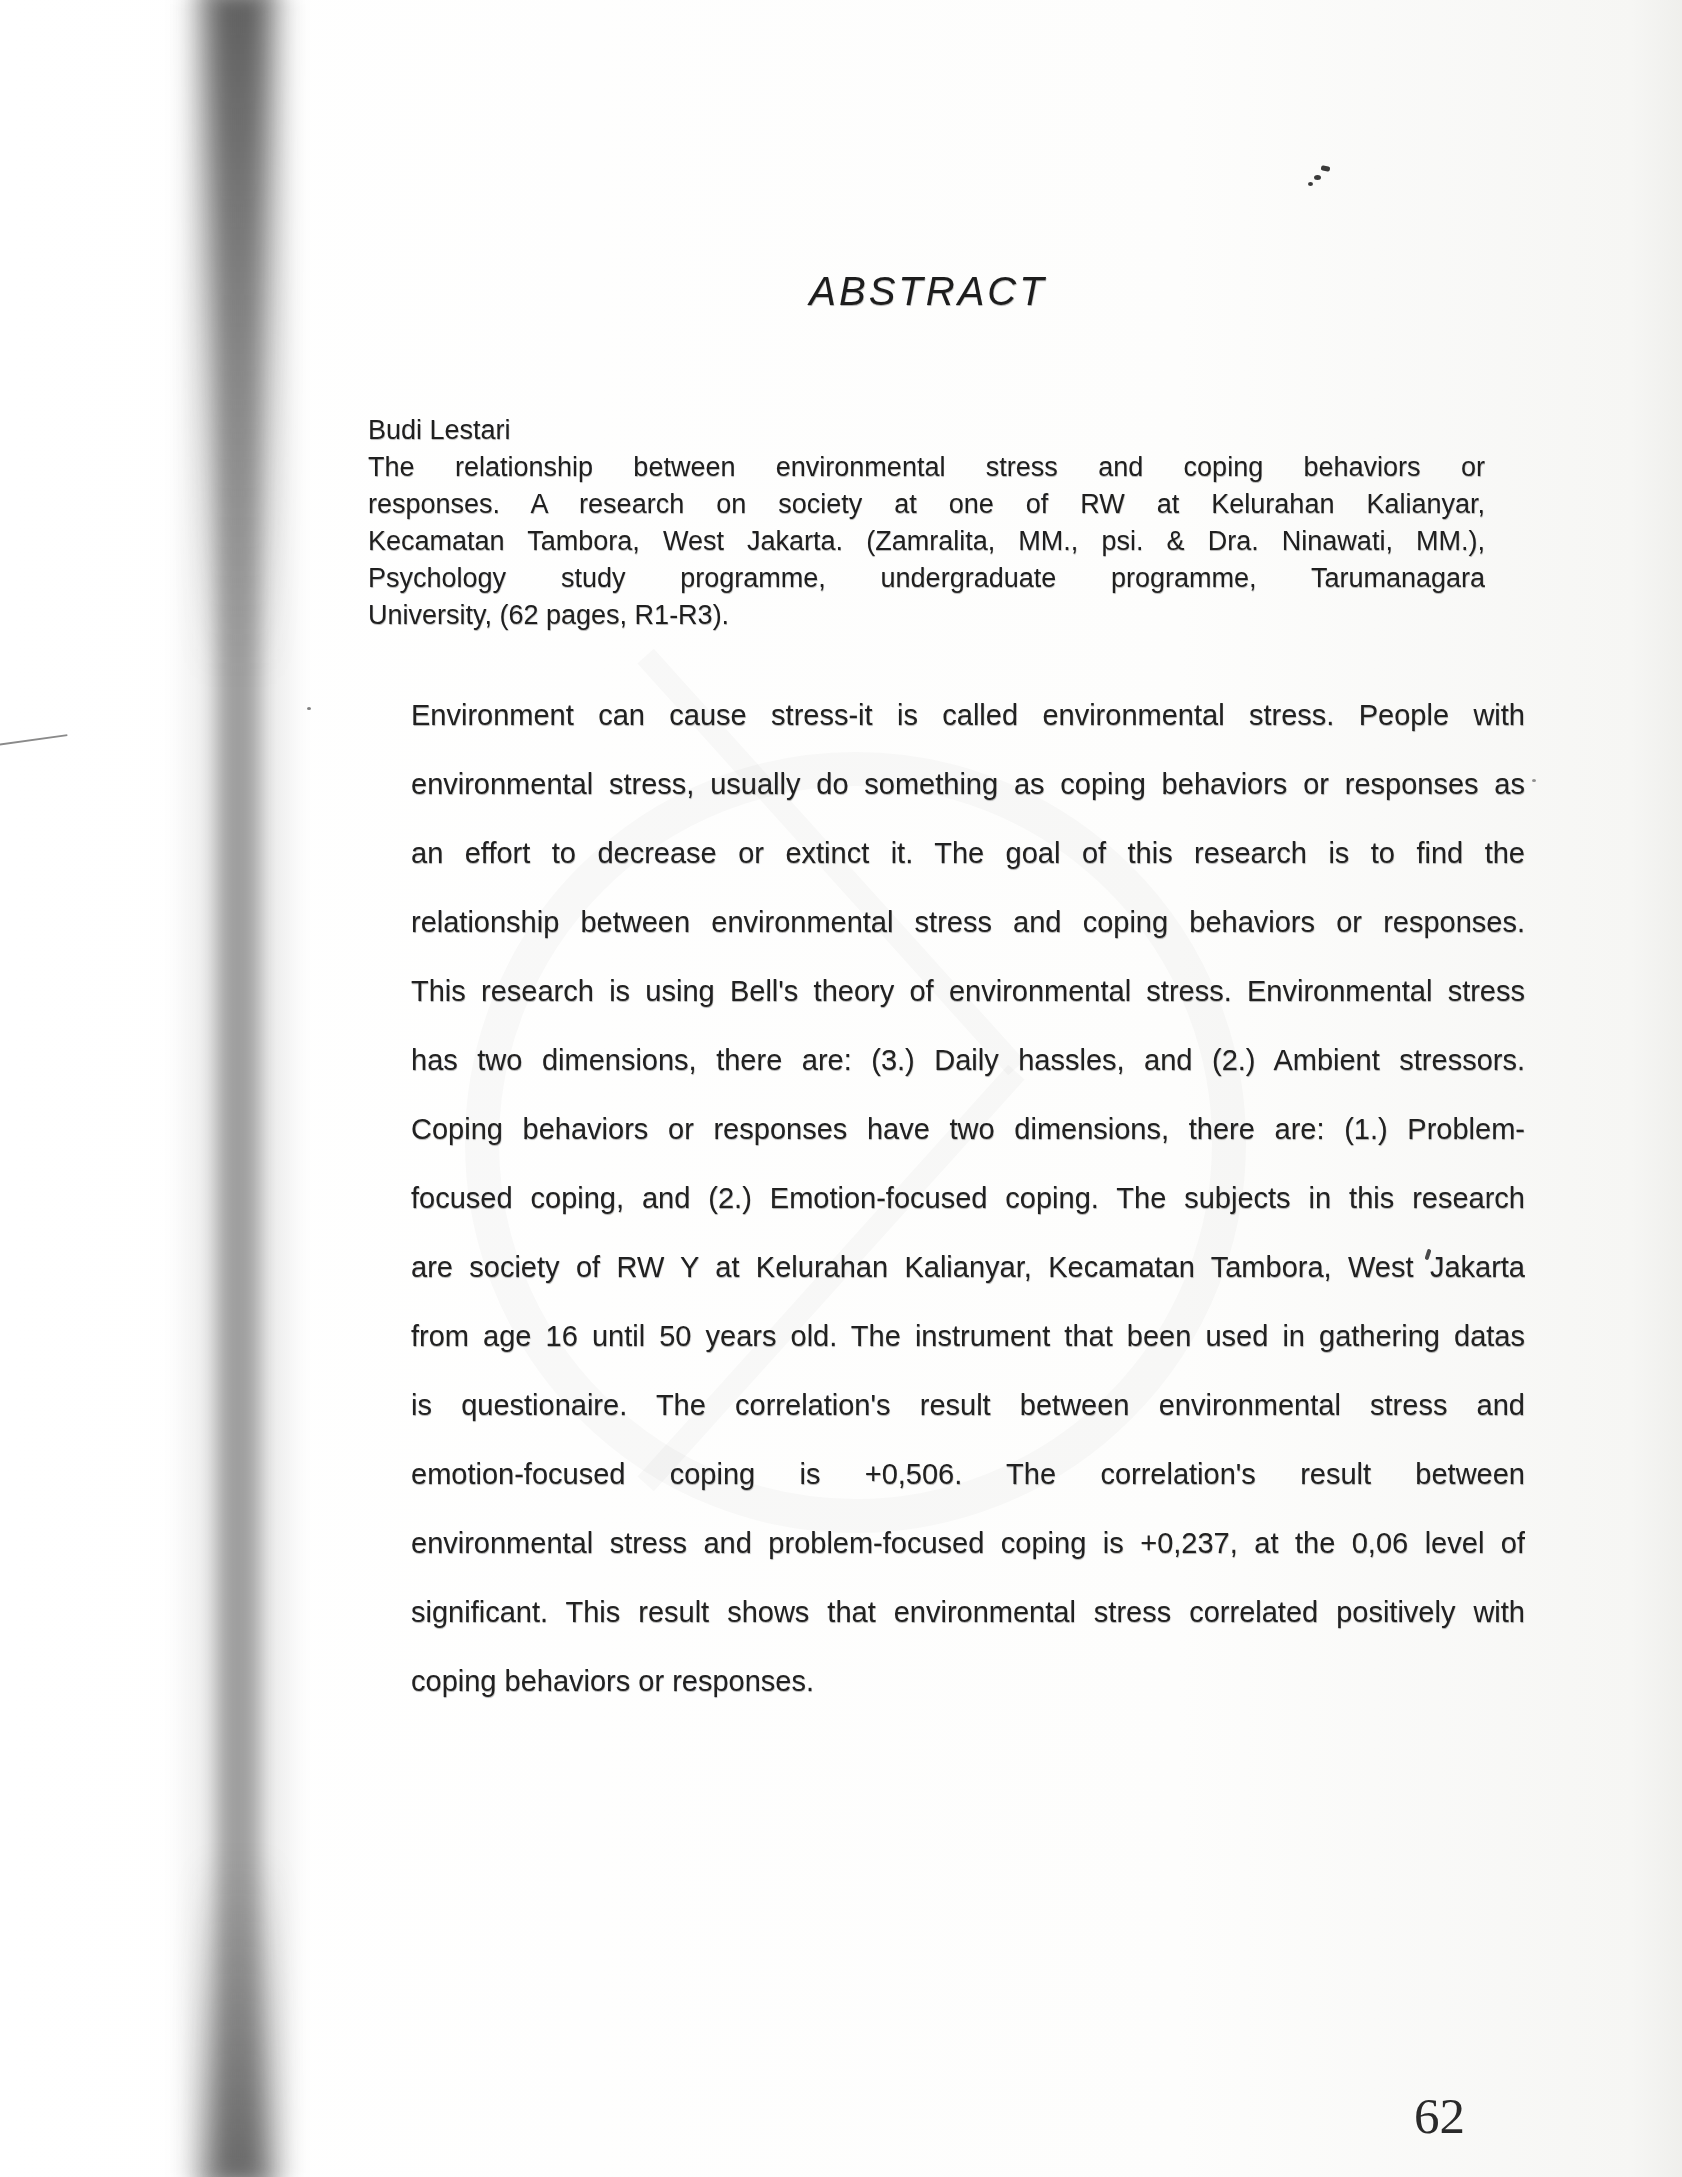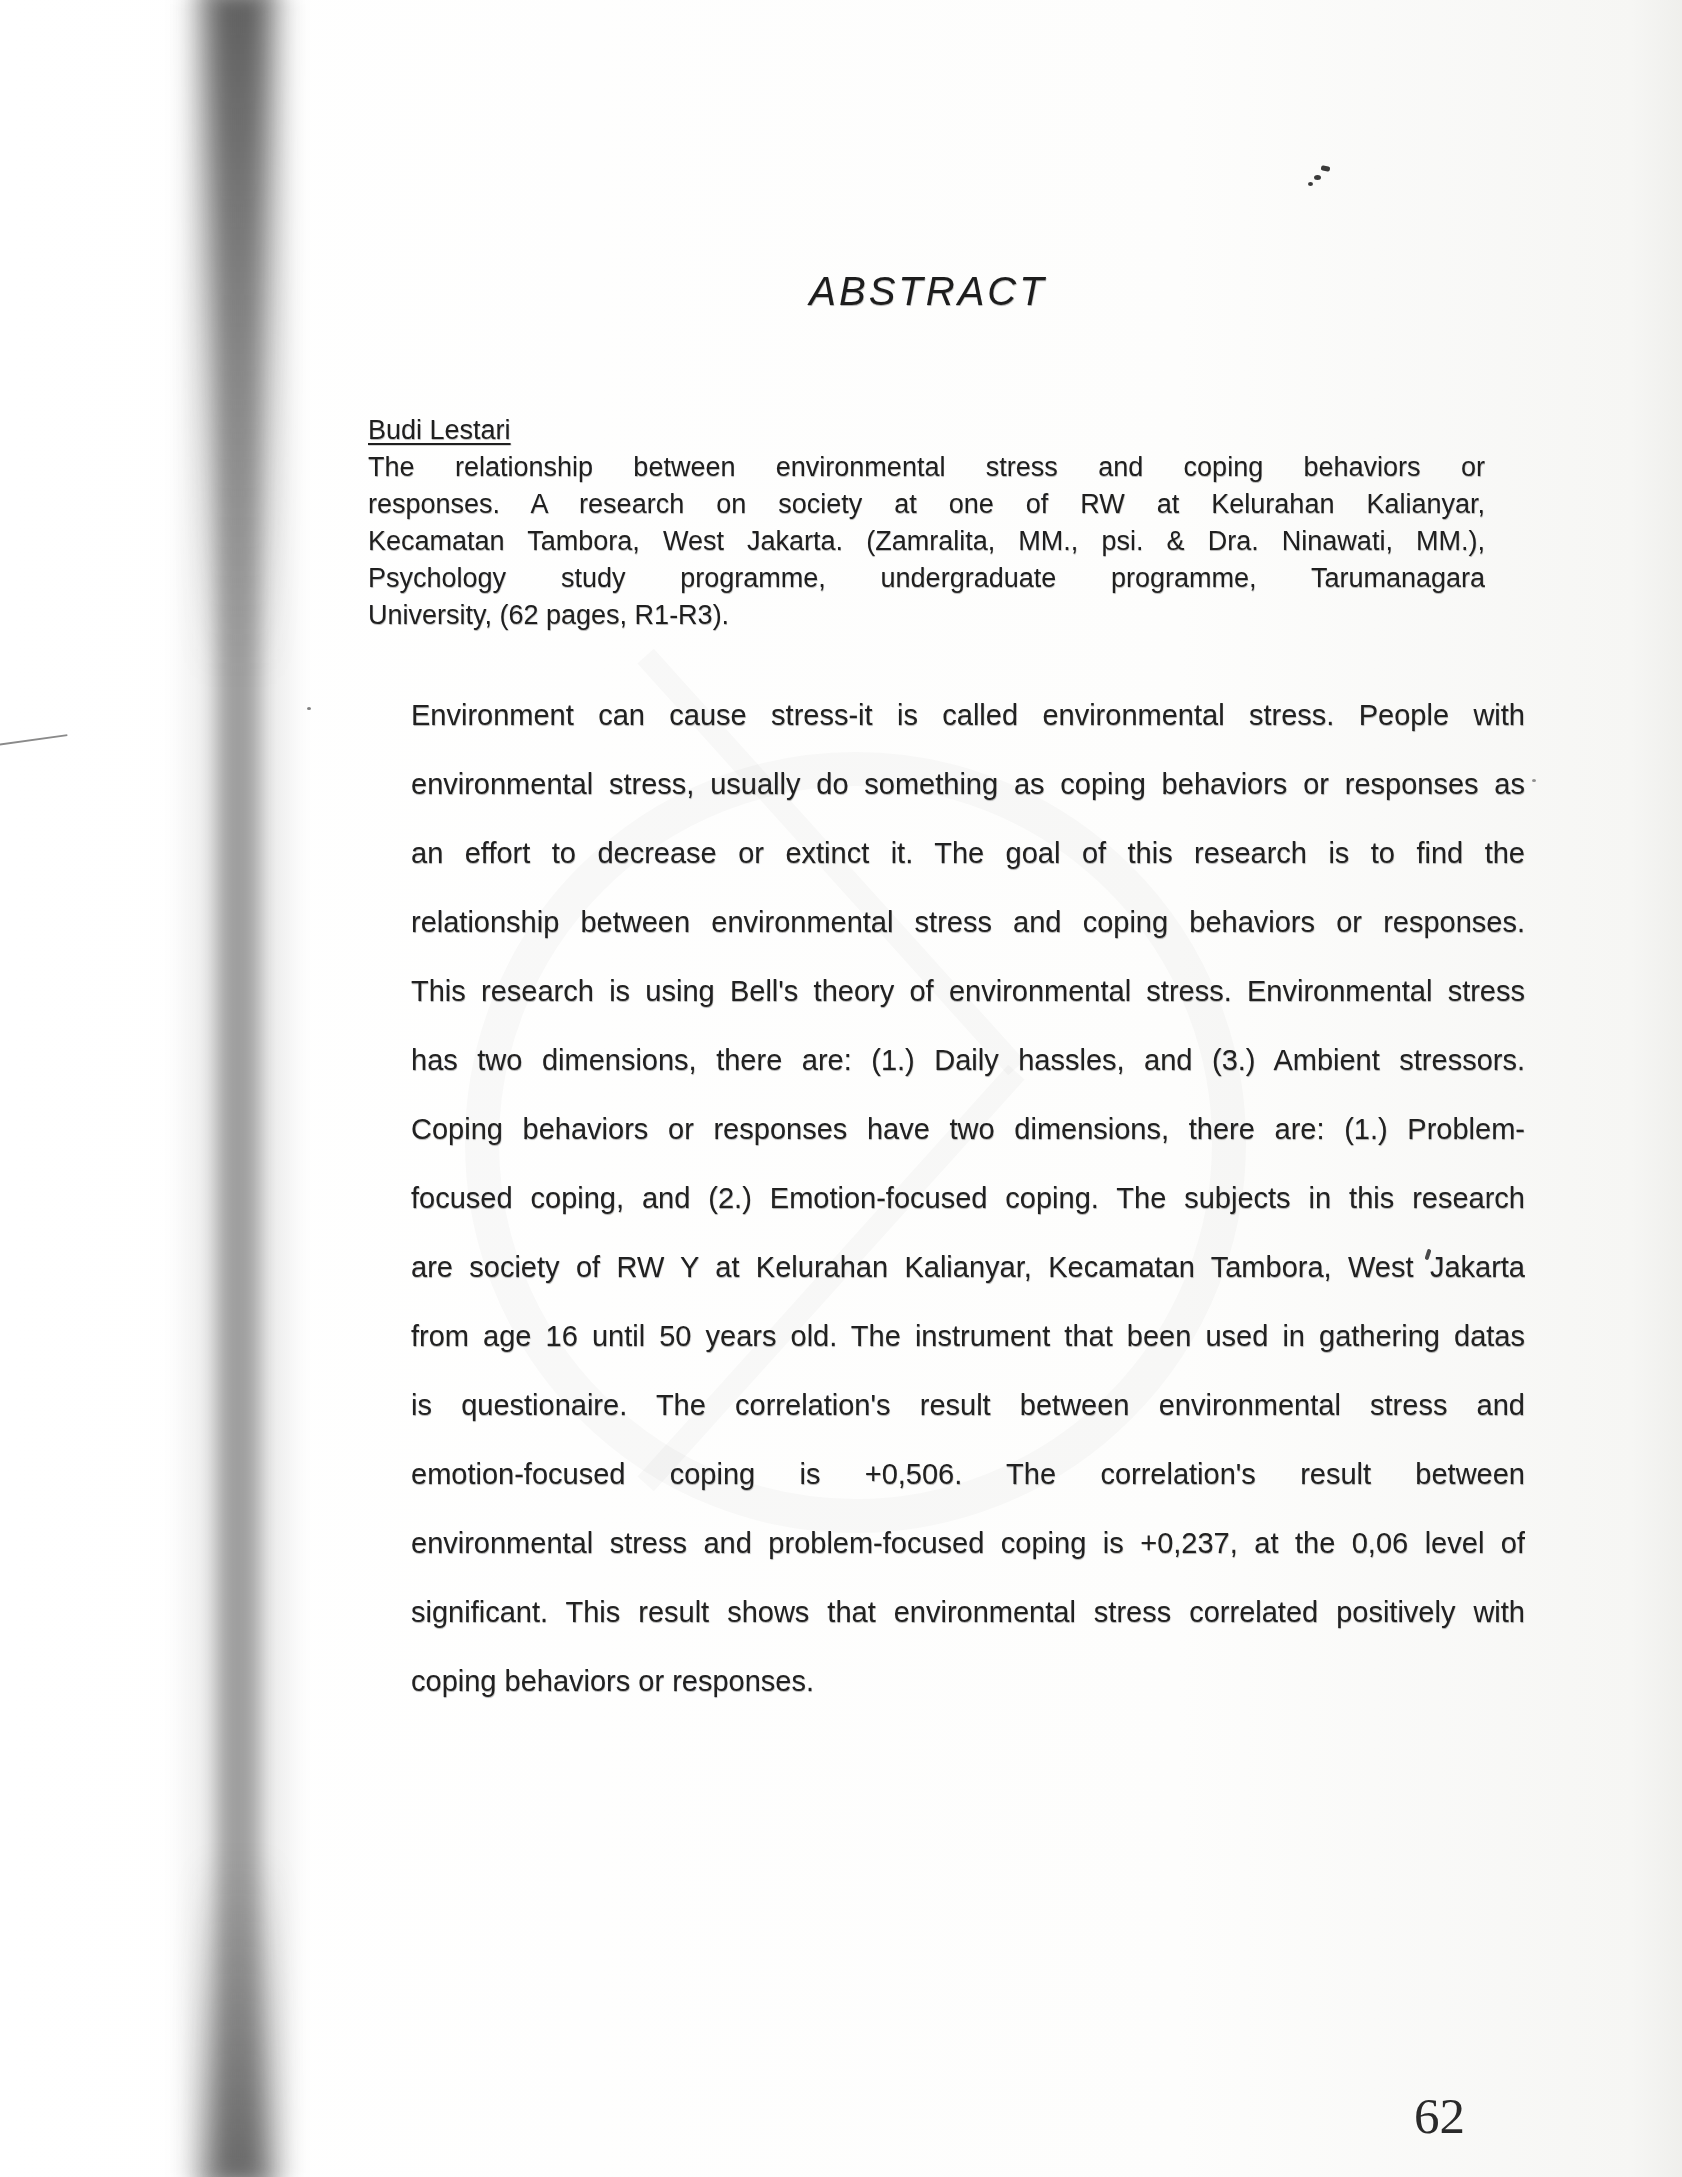--- a/index.html
+++ b/index.html
@@ -40,21 +40,21 @@
     position: absolute; left: 371px; top: 269px; width: 1114px;
     text-align: center; font-style: italic; font-size: 40px;
     letter-spacing: 3px; color:#1d1d1d;
     text-shadow: 0.4px 0.6px 0.7px rgba(0,0,0,0.30);
   }
 
   .meta-block { position: absolute; left: 368px; top: 412px; width: 1117px;
                 font-size: 27px; line-height: 37px; color:#1f1f1f;
                 text-shadow: 0.4px 0.6px 0.7px rgba(0,0,0,0.28); }
   .mline { height: 37px; overflow: hidden; }
-  .u span { text-decoration: underline; text-underline-offset: 4px; }
+  .u span { text-underline-offset: 4px; }
 
   .body-block { position: absolute; left: 371px; top: 681px; width: 1114px;
                 font-size: 29px; line-height: 69px; color:#212121;
                 text-shadow: 0.4px 0.7px 0.8px rgba(0,0,0,0.30); margin-left: 40px; }
   .bline { height: 69px; overflow: hidden; }
 
   .j { text-align: justify; }
   .j::after { content: ""; display: inline-block; width: 100%; height: 0; }
 
   .page-number { position: absolute; left: 1414px; top: 2087px;
@@ -96,21 +96,21 @@
     <div class="mline j">Psychology study programme, undergraduate programme, Tarumanagara</div>
     <div class="mline">University, (62 pages, R1-R3).</div>
   </div>
 
   <div class="body-block">
     <div class="bline j">Environment can cause stress-it is called environmental stress. People with</div>
     <div class="bline j">environmental stress, usually do something as coping behaviors or responses as</div>
     <div class="bline j">an effort to decrease or extinct it.  The goal of this research is to find the</div>
     <div class="bline j">relationship between environmental stress and coping behaviors or responses.</div>
     <div class="bline j">This research is using Bell's theory of environmental stress. Environmental stress</div>
-    <div class="bline j">has two dimensions, there are: (1.) Daily hassles, and (3.) Ambient stressors.</div>
+    <div class="bline j">has two dimensions, there are: (3.) Daily hassles, and (2.) Ambient stressors.</div>
     <div class="bline j">Coping behaviors or responses have two dimensions, there are: (1.) Problem-</div>
     <div class="bline j">focused coping, and (2.) Emotion-focused coping. The subjects in this research</div>
     <div class="bline j">are society of RW Y at Kelurahan Kalianyar, Kecamatan Tambora, West Jakarta</div>
     <div class="bline j">from age 16 until 50 years old. The instrument that been used in gathering datas</div>
     <div class="bline j">is questionaire. The correlation's result between environmental stress and</div>
     <div class="bline j">emotion-focused coping is +0,506. The correlation's result between</div>
     <div class="bline j">environmental stress and problem-focused coping is +0,237, at the 0,06 level of</div>
     <div class="bline j">significant. This result shows that environmental stress correlated positively with</div>
     <div class="bline">coping behaviors or responses.</div>
   </div>

